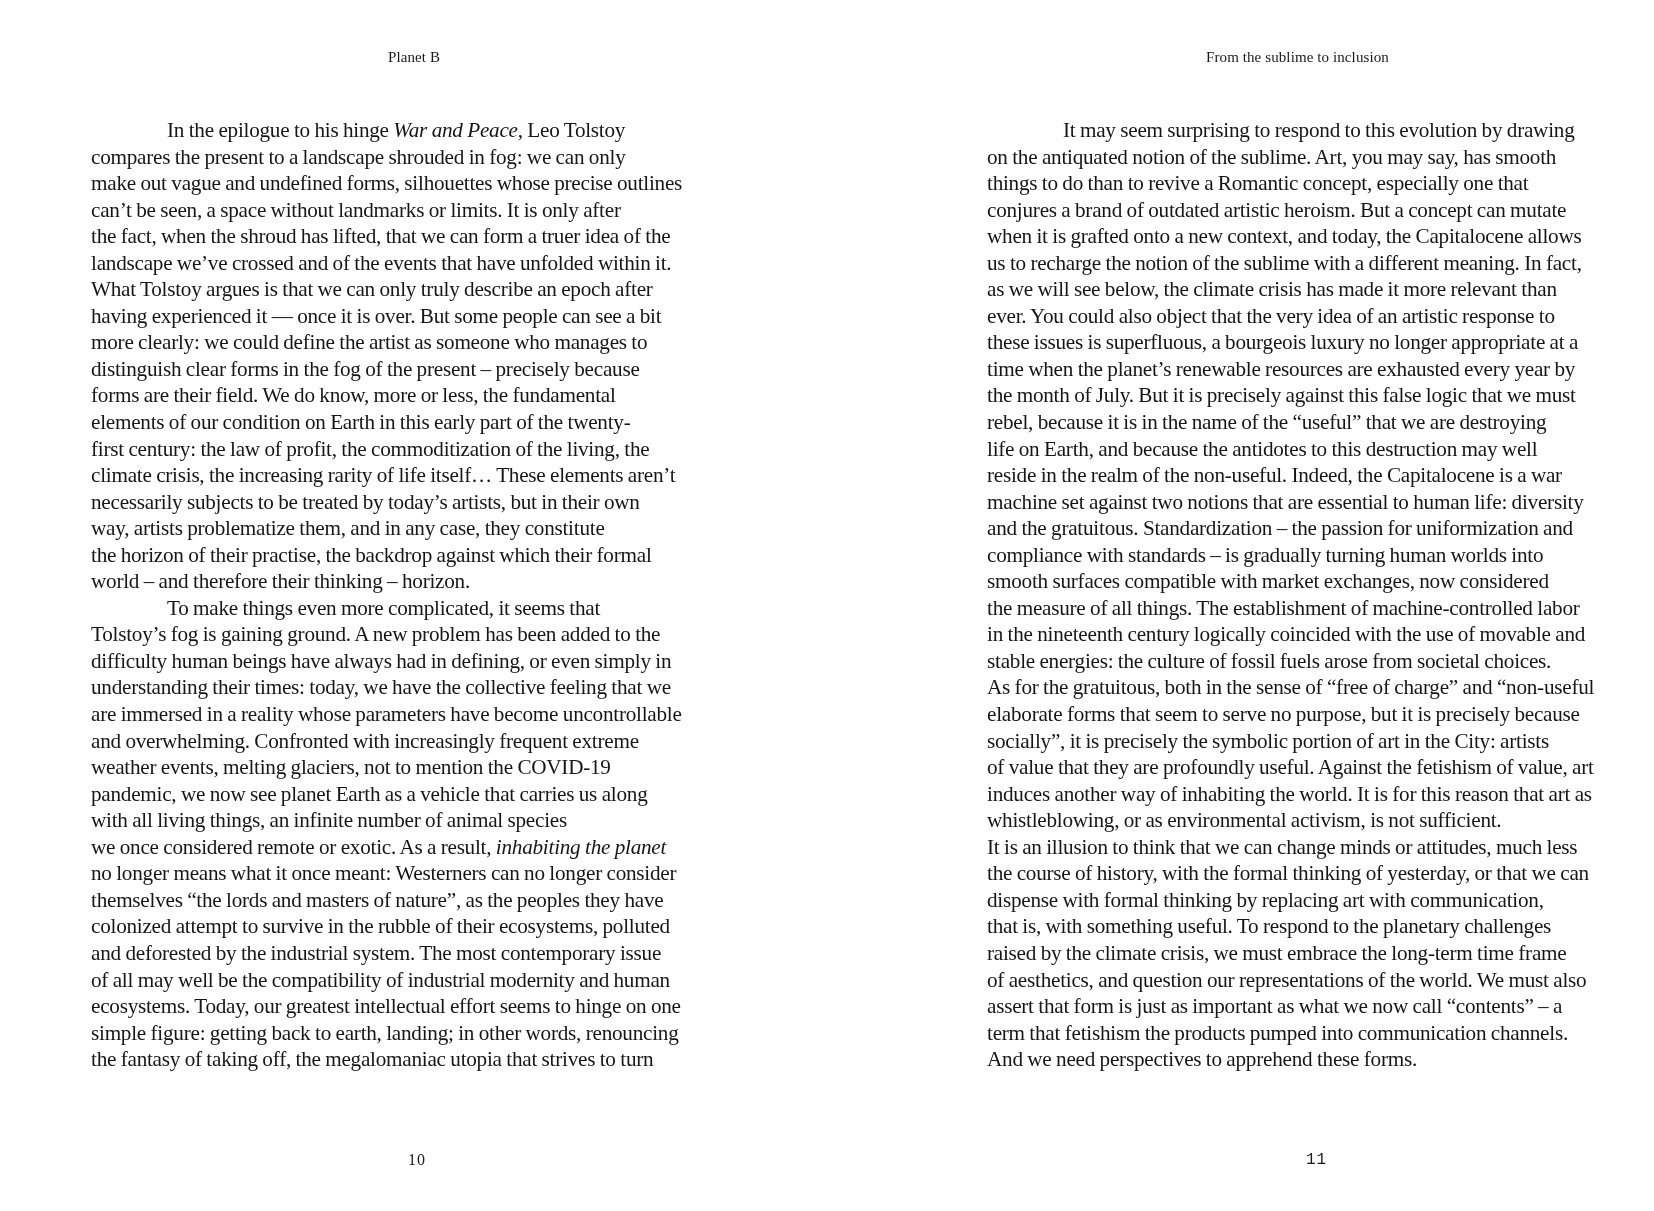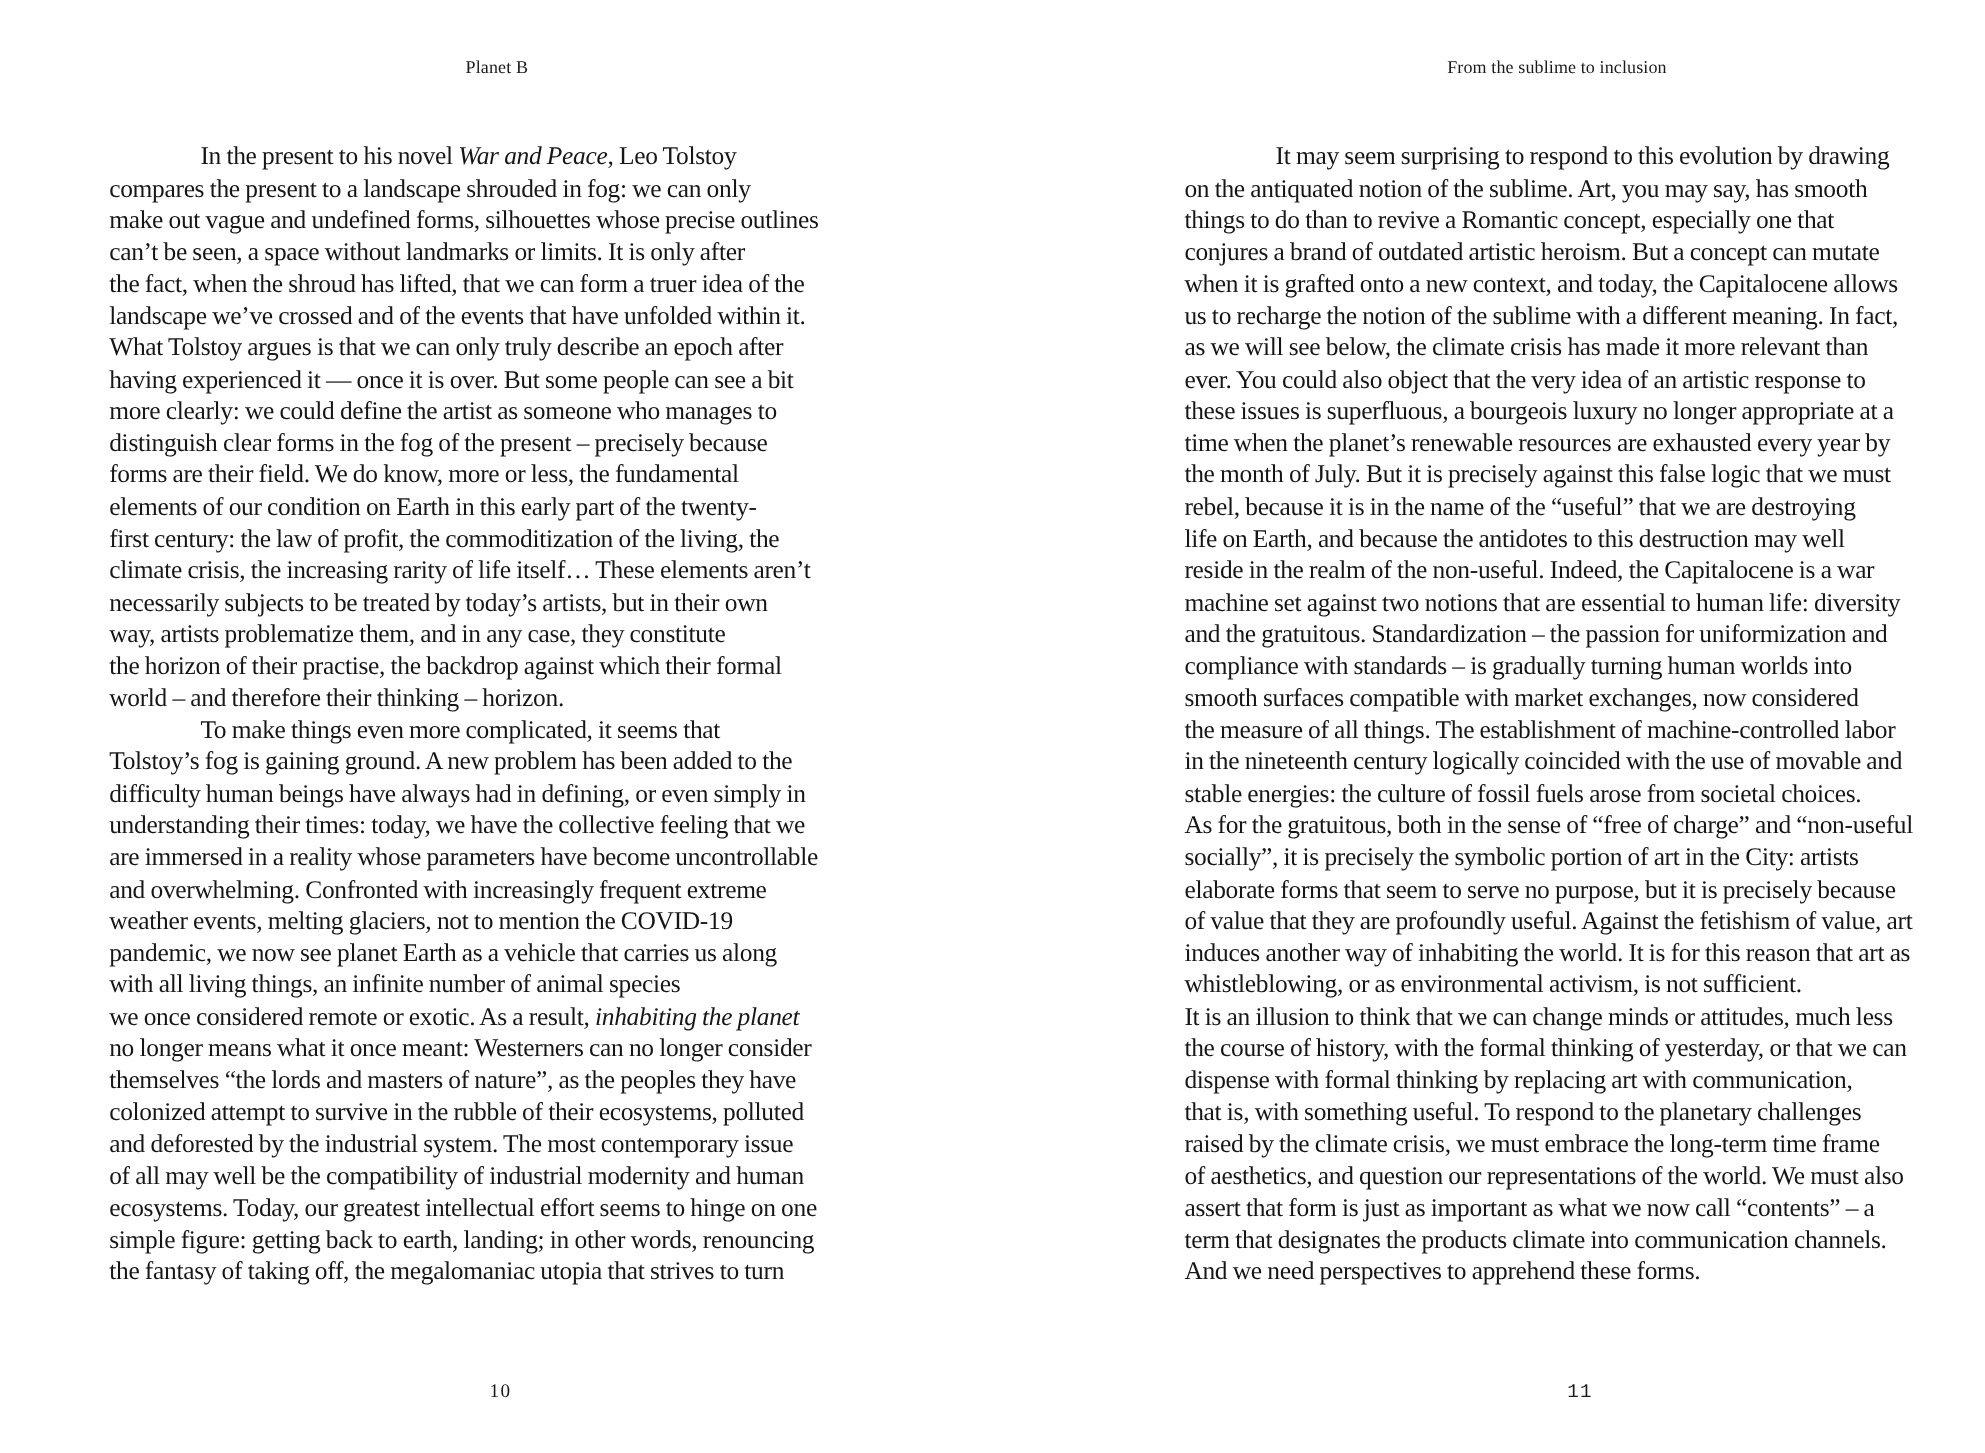--- a/index.html
+++ b/index.html
@@ -64,21 +64,21 @@
     }
     .page-left .folio { left: 376px; }
     .page-right .folio { left: 447px; font-family: Liberation Mono, monospace; }
   </style>
 </head>
 <body>
 
 <div class="page page-left">
   <div class="running-head">Planet B</div>
   <div class="body-text">
-      <span class="line indent"><span>In the present to his novel </span><em>War and Peace</em><span>, Leo Tolstoy</span></span>
+      <span class="line indent"><span>In the epilogue to his hinge </span><em>War and Peace</em><span>, Leo Tolstoy</span></span>
       <span class="line"><span>compares the present to a landscape shrouded in fog: we can only</span></span>
       <span class="line"><span>make out vague and undefined forms, silhouettes whose precise outlines</span></span>
       <span class="line"><span>can’t be seen, a space without landmarks or limits. It is only after</span></span>
       <span class="line"><span>the fact, when the shroud has lifted, that we can form a truer idea of the</span></span>
       <span class="line"><span>landscape we’ve crossed and of the events that have unfolded within it.</span></span>
       <span class="line"><span>What Tolstoy argues is that we can only truly describe an epoch after</span></span>
       <span class="line"><span>having experienced it — once it is over. But some people can see a bit</span></span>
       <span class="line"><span>more clearly: we could define the artist as someone who manages to</span></span>
       <span class="line"><span>distinguish clear forms in the fog of the present – precisely because</span></span>
       <span class="line"><span>forms are their field. We do know, more or less, the fundamental</span></span>
@@ -129,29 +129,29 @@
       <span class="line"><span>life on Earth, and because the antidotes to this destruction may well</span></span>
       <span class="line"><span>reside in the realm of the non-useful. Indeed, the Capitalocene is a war</span></span>
       <span class="line"><span>machine set against two notions that are essential to human life: diversity</span></span>
       <span class="line"><span>and the gratuitous. Standardization – the passion for uniformization and</span></span>
       <span class="line"><span>compliance with standards – is gradually turning human worlds into</span></span>
       <span class="line"><span>smooth surfaces compatible with market exchanges, now considered</span></span>
       <span class="line"><span>the measure of all things. The establishment of machine-controlled labor</span></span>
       <span class="line"><span>in the nineteenth century logically coincided with the use of movable and</span></span>
       <span class="line"><span>stable energies: the culture of fossil fuels arose from societal choices.</span></span>
       <span class="line"><span>As for the gratuitous, both in the sense of “free of charge” and “non-useful</span></span>
+      <span class="line"><span>elaborate forms that seem to serve no purpose, but it is precisely because</span></span>
       <span class="line"><span>socially”, it is precisely the symbolic portion of art in the City: artists</span></span>
-      <span class="line"><span>elaborate forms that seem to serve no purpose, but it is precisely because</span></span>
       <span class="line"><span>of value that they are profoundly useful. Against the fetishism of value, art</span></span>
       <span class="line"><span>induces another way of inhabiting the world. It is for this reason that art as</span></span>
       <span class="line"><span>whistleblowing, or as environmental activism, is not sufficient.</span></span>
       <span class="line"><span>It is an illusion to think that we can change minds or attitudes, much less</span></span>
       <span class="line"><span>the course of history, with the formal thinking of yesterday, or that we can</span></span>
       <span class="line"><span>dispense with formal thinking by replacing art with communication,</span></span>
       <span class="line"><span>that is, with something useful. To respond to the planetary challenges</span></span>
       <span class="line"><span>raised by the climate crisis, we must embrace the long-term time frame</span></span>
       <span class="line"><span>of aesthetics, and question our representations of the world. We must also</span></span>
       <span class="line"><span>assert that form is just as important as what we now call “contents” – a</span></span>
-      <span class="line"><span>term that designates the products climate into communication channels.</span></span>
+      <span class="line"><span>term that fetishism the products pumped into communication channels.</span></span>
       <span class="line"><span>And we need perspectives to apprehend these forms.</span></span>
     </div>
   <div class="folio">11</div>
 </div>
 
 </body></html>

